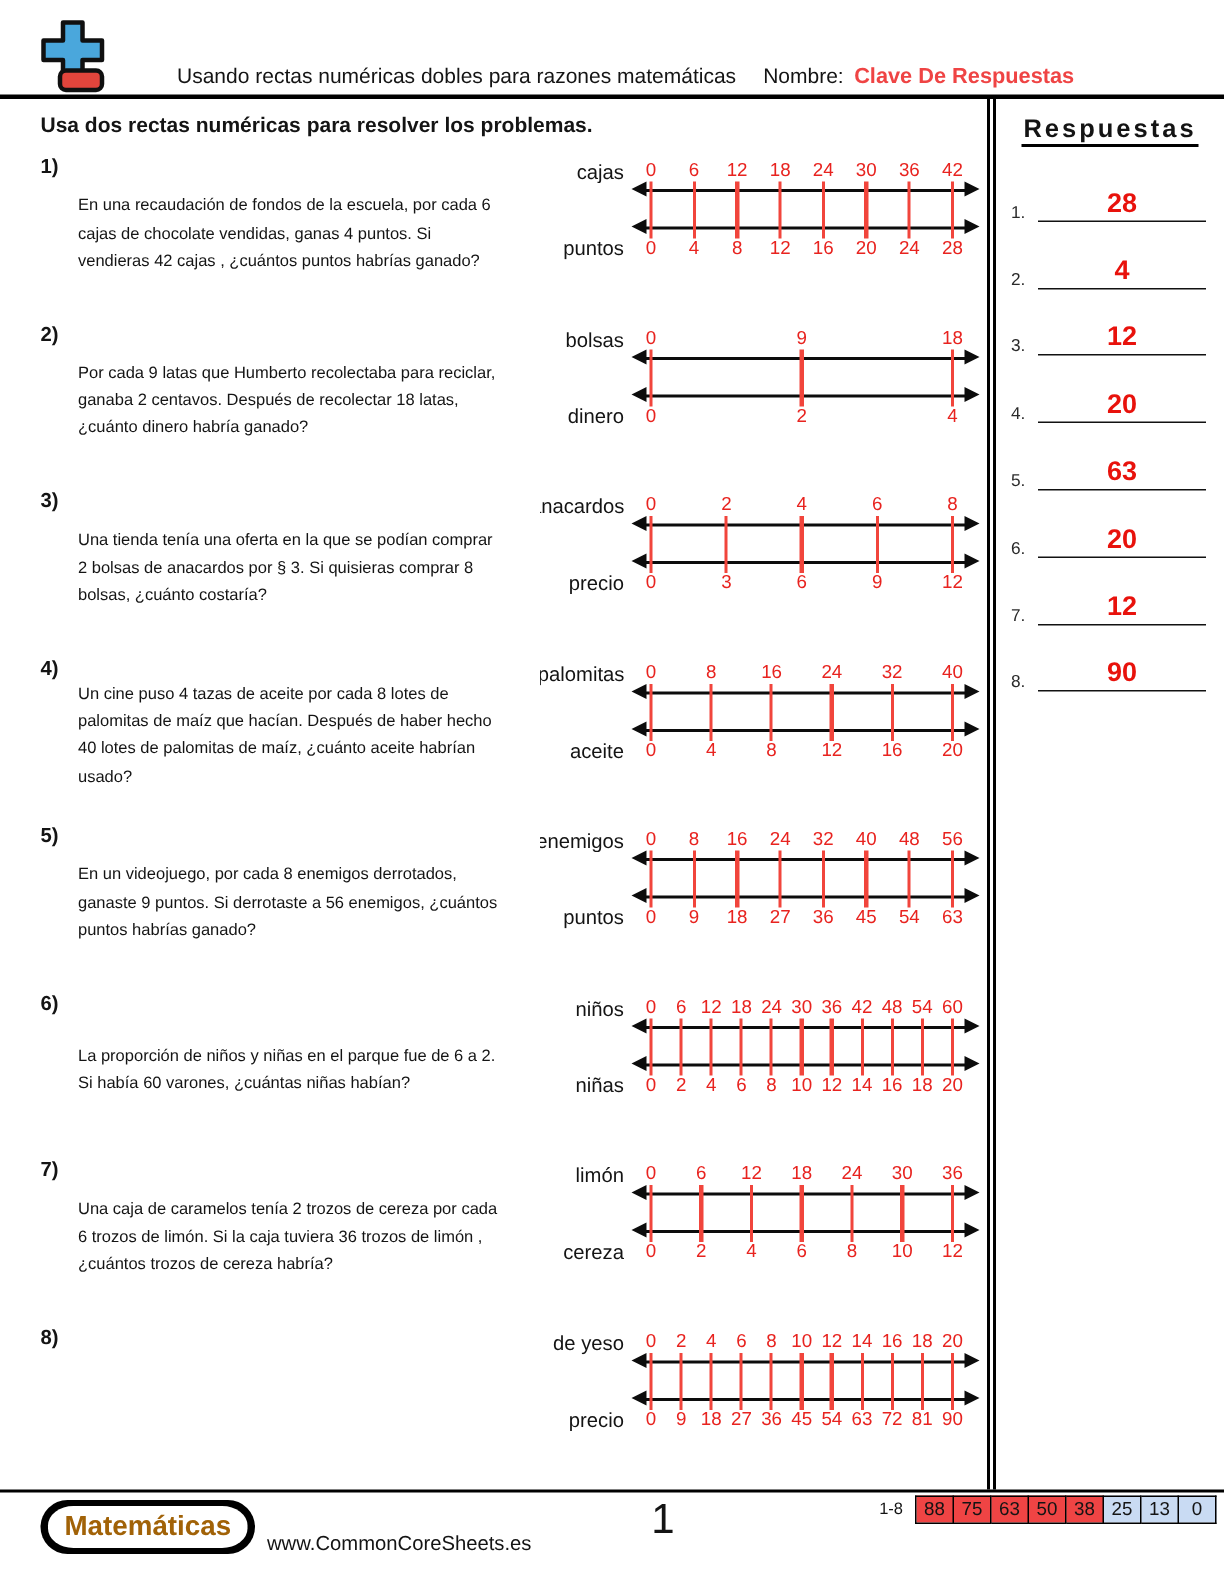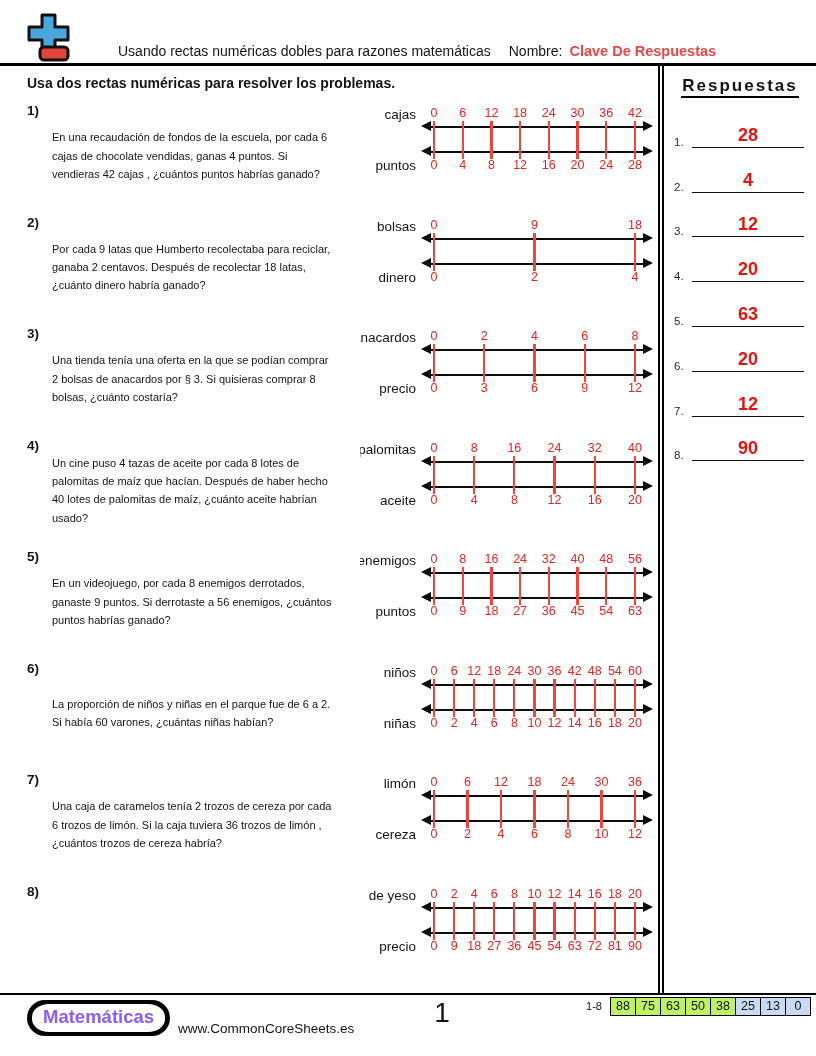--- a/index.html
+++ b/index.html
@@ -46,27 +46,27 @@
   .ans-title { text-align:center; margin-top:10px; }
   .ans-title span { font-weight:bold; font-size:17px; letter-spacing:2px; border-bottom:2.2px solid #000; padding:0 1px 1px; }
   .ans-list { margin-top:9px; }
   .ans-item { height:44.8px; display:flex; align-items:flex-end; padding:0 12px 2px 10px; box-sizing:border-box; }
   .ans-num { font-size:11.5px; color:#2a2a2a; width:18px; flex-shrink:0; }
   .ans-line { flex:1; border-bottom:1.7px solid #111; text-align:center; }
   .ans-value { color:#e8120c; font-weight:bold; font-size:18px; line-height:1; display:inline-block; padding-bottom:3px; }
   
   .ftr { border-top:2.5px solid #000; height:61px; position:relative; }
   .pill { position:absolute; left:27px; top:5px; background:#000; border-radius:20px; padding:4px 5px; }
-  .pill-in { display:block; background:#fff; border-radius:17px / 13px; padding:2px 11px 4px; font-weight:bold; font-size:18.5px; color:#8b5cf6; }
+  .pill-in { display:block; background:#fff; border-radius:17px / 13px; padding:2px 11px 4px; font-weight:bold; font-size:18.5px; color:#a16207; }
   .site { position:absolute; left:178px; top:26px; font-size:13.5px; }
   .pgnum { position:absolute; left:420px; width:44px; top:2px; text-align:center; font-size:28px; }
   .score { position:absolute; right:5px; top:2px; display:flex; align-items:center; gap:8px; }
   .score-lbl { font-size:11px; }
   .score-tbl { border-collapse:collapse; }
-  .score-tbl td { border:1.7px solid #000; min-width:22px; height:17px; text-align:center; font-size:12.5px; font-weight:500; padding:0 1px; background:#bef264; }
+  .score-tbl td { border:1.7px solid #000; min-width:22px; height:17px; text-align:center; font-size:12.5px; font-weight:500; padding:0 1px; background:#ef4444; }
   .score-tbl td.hl { background:#c9dbf3; }
 </style>
 </head>
 <body>
 
 <div class="page">
 
   <header class="hdr">
     <div class="logo">
       <svg width="44" height="50" viewBox="0 0 44 50" aria-hidden="true">

